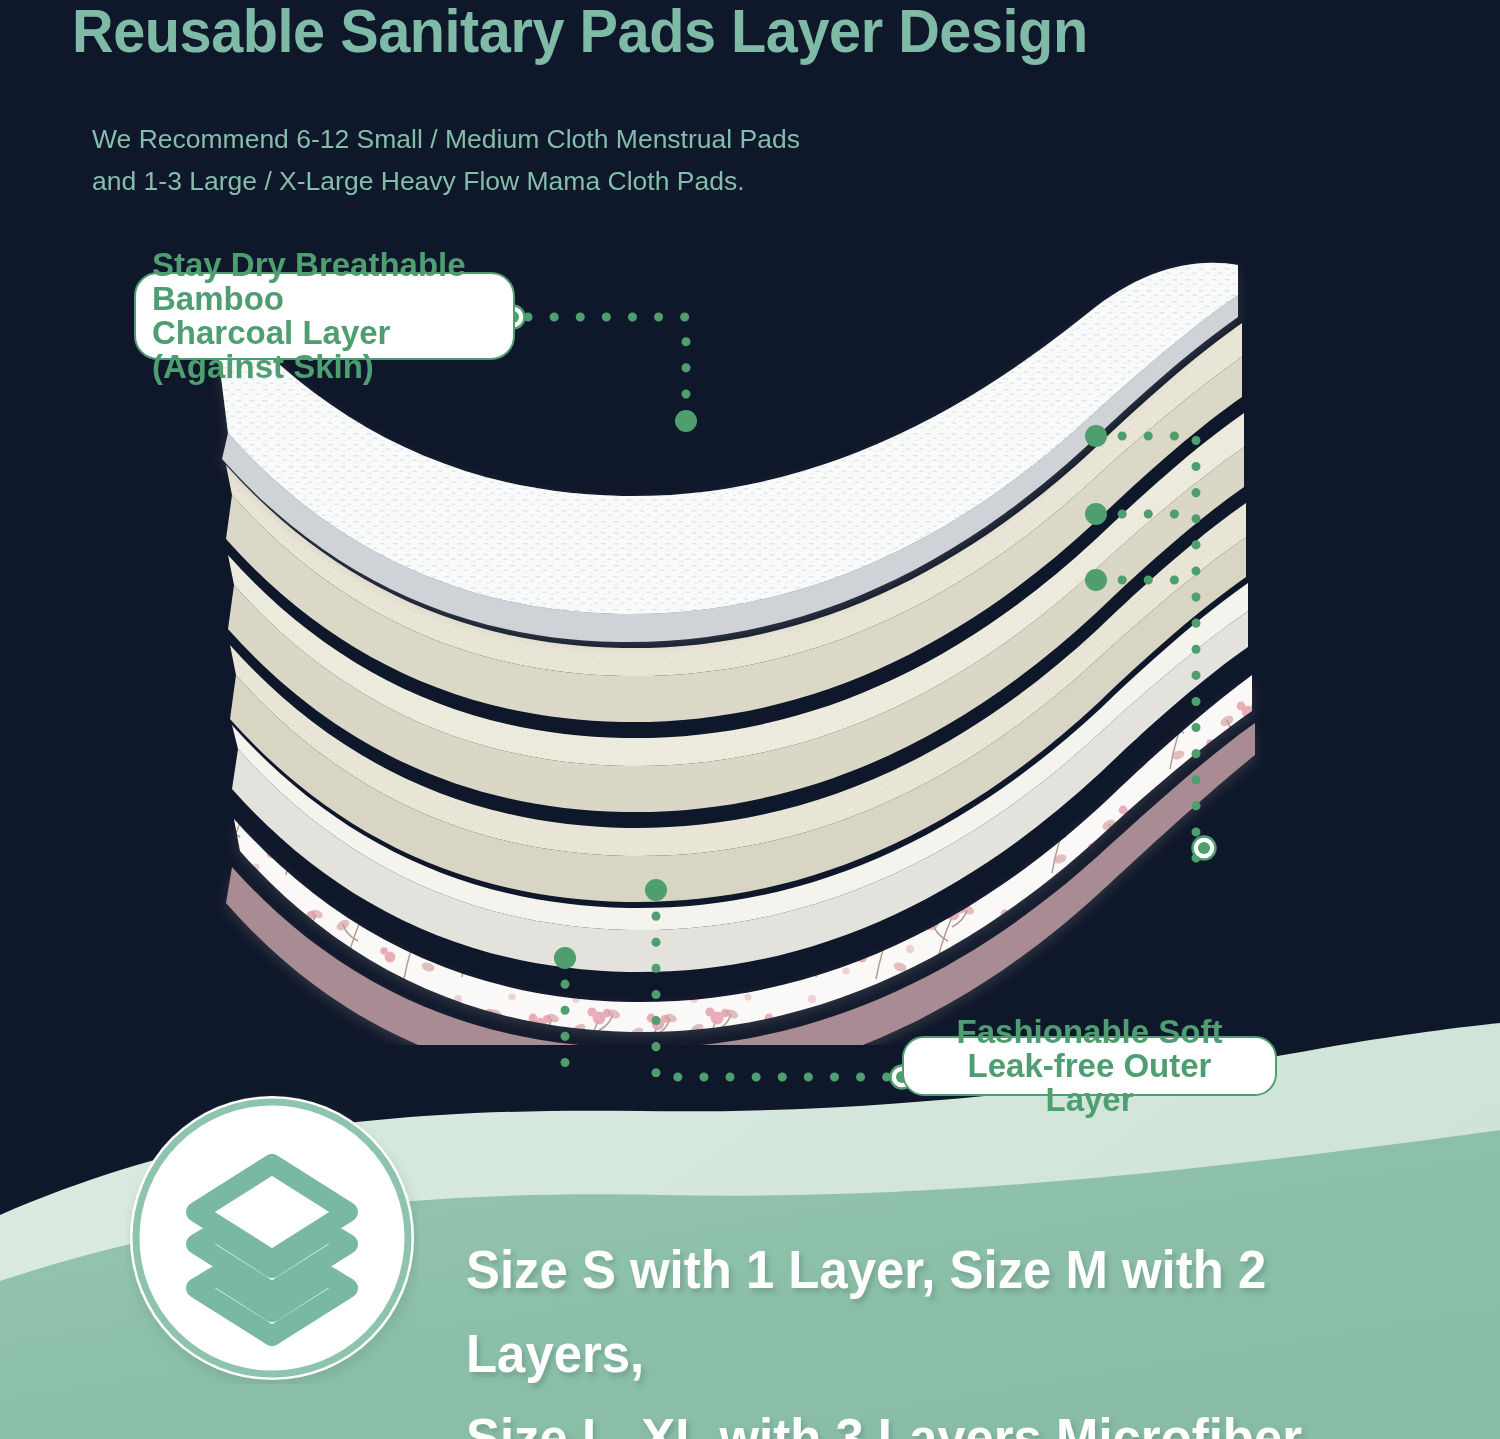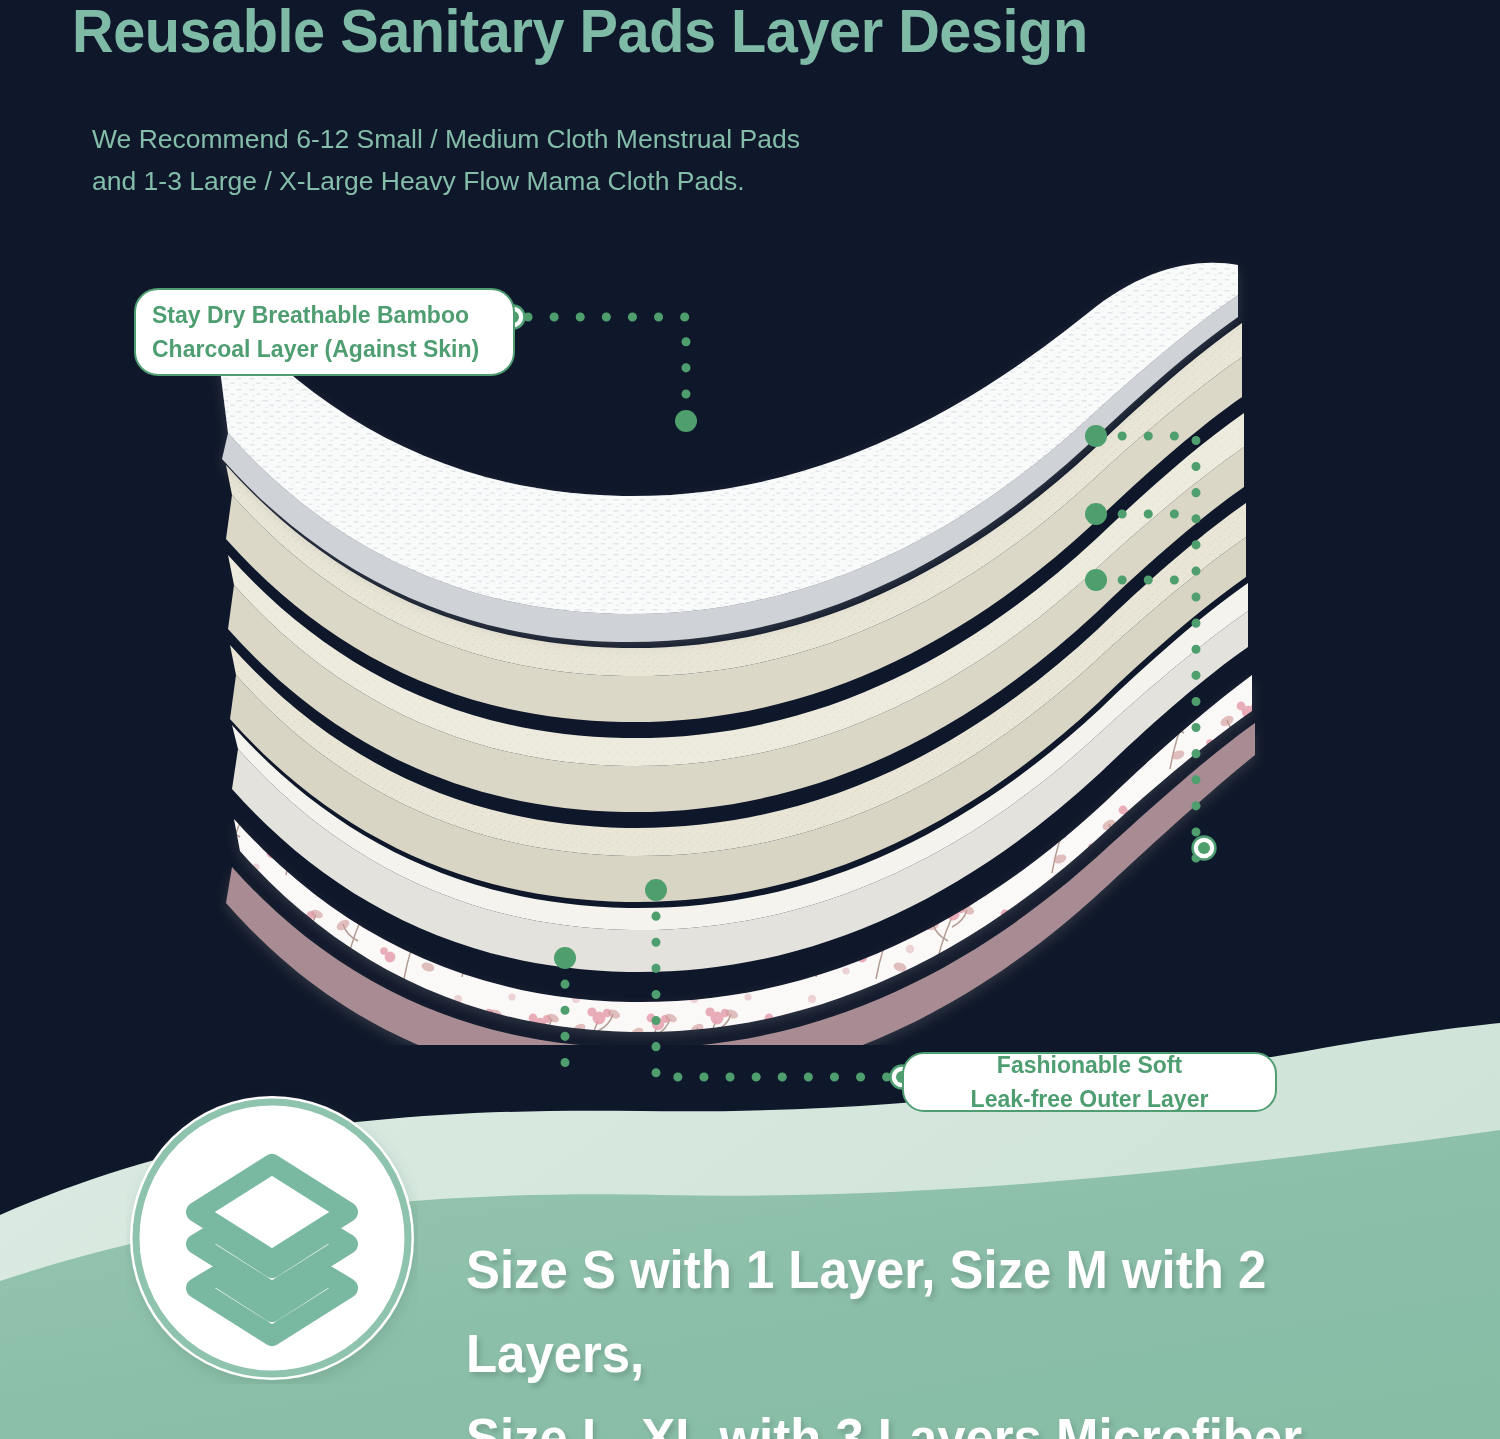--- a/index.html
+++ b/index.html
@@ -85,30 +85,29 @@
   
   .callout {
     position: absolute;
     box-sizing: border-box;
     background: #ffffff;
     border: 2.4px solid #4f9e72;
     border-radius: 22px;
     color: #4f9e72;
     font-family: "Liberation Sans", sans-serif;
     font-weight: bold;
-    font-size: 23px;
+    font-size: 33px;
     line-height: 34px;
     text-align: center;
     display: flex;
     align-items: center;
     justify-content: center;
     white-space: pre-line;
     z-index: 30;
     padding: 6px 16px;
-    margin-top: 16px;
   }
   #callout-bamboo {
     left: 134px;
     top: 272px;
     width: 381px;
     height: 88px;
     border-radius: 24px;
     text-align: left;
     justify-content: flex-start;
     padding-left: 16px;

